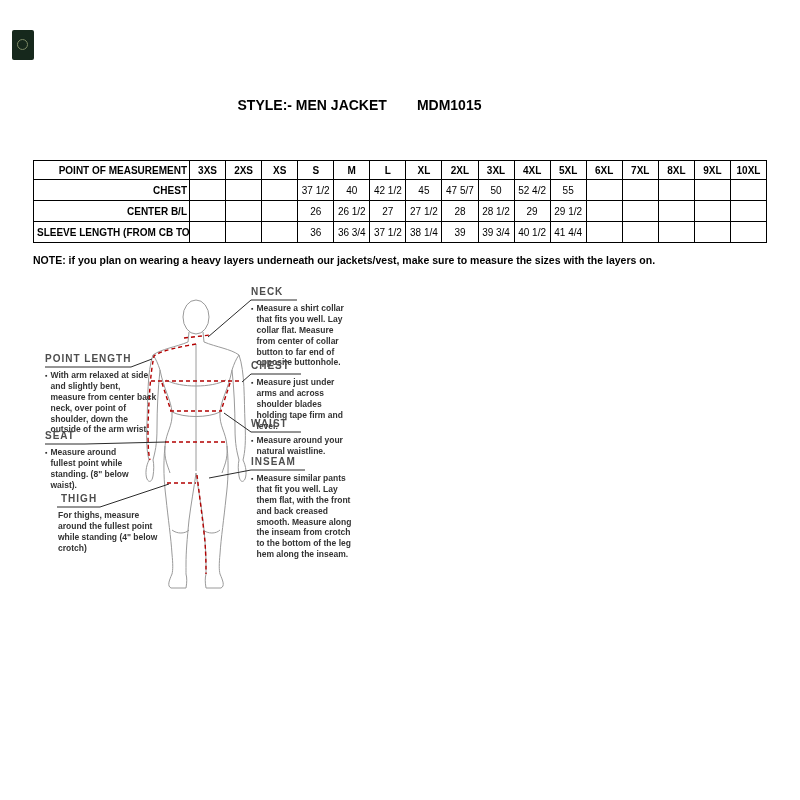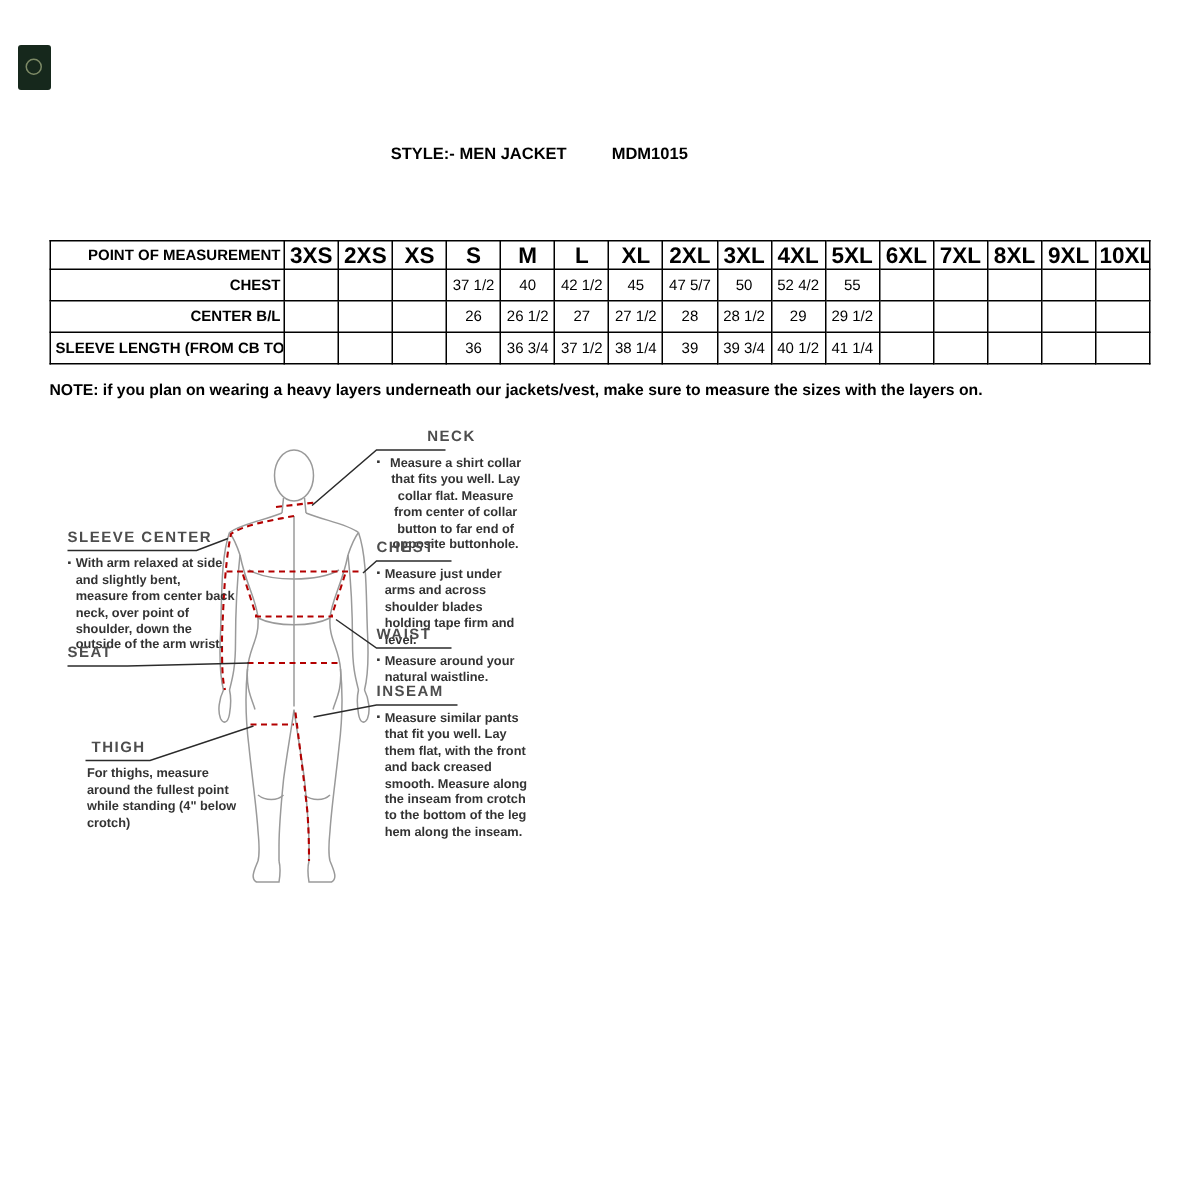--- a/index.html
+++ b/index.html
@@ -15,32 +15,32 @@
     background:#16281c; border-radius:2px;
   }
   .logo-mark {
     position:absolute; left:5px; top:9px; width:11px; height:11px;
     border:1px solid #7d8a66; border-radius:50%;
   }
 
   .title-row {
     position:absolute; left:0; top:97px; width:719px;
     display:flex; justify-content:center; gap:30px;
-    font-size:11px; font-weight:bold;
+    font-size:14px; font-weight:bold;
   }
 
   table.size-table {
     position:absolute; left:33px; top:160px; width:734px;
     border-collapse:collapse; table-layout:fixed;
   }
   .size-table th, .size-table td {
     border:1px solid #000; height:21px; text-align:center;
     font-size:10px; padding:0 2px; white-space:nowrap; overflow:hidden;
   }
-  .size-table th { font-weight:bold; font-size:15px; height:19px; }
+  .size-table th { font-weight:bold; font-size:10px; height:19px; }
   .size-table .pom {
     width:156px; text-align:right; font-weight:bold; font-size:10px; padding-left:3px;
   }
 
   .note {
     position:absolute; left:33px; top:254px;
     font-size:10.5px; font-weight:bold;
   }
 
   .diagram { position:absolute; left:0; top:280px; width:800px; height:330px; }
@@ -139,21 +139,21 @@
         <td></td>
         <td></td>
         <td></td>
         <td>36</td>
         <td>36 3/4</td>
         <td>37 1/2</td>
         <td>38 1/4</td>
         <td>39</td>
         <td>39 3/4</td>
         <td>40 1/2</td>
-        <td>41 1/4</td>
+        <td>41 4/4</td>
         <td></td>
         <td></td>
         <td></td>
         <td></td>
         <td></td>
       </tr>
     </tbody>
 </table>
 
 <div class="note">NOTE: if you plan on wearing a heavy layers underneath our jackets/vest, make sure to measure the sizes with the layers on.</div>
@@ -194,21 +194,21 @@
       <path d="M297,20 L251,20 L208,57"></path>
       <path d="M301,94 L251,94 L242,102"></path>
       <path d="M301,152 L251,152 L224,133"></path>
       <path d="M305,190 L251,190 L209,198"></path>
       <path d="M45,87 L131,87 L152,79"></path>
       <path d="M45,164 L85,164 L166,162"></path>
       <path d="M57,227 L100,227 L169,204"></path>
     </g>
   </svg>
 
-  <div class="m-label" style="left:251px; top:6px; width:100px;text-align:center;">
+  <div class="m-label" style="left:251px; top:6px; width:100px;">
     <div class="m-title">NECK</div>
     <div class="m-desc">
       <span class="bullet">▪</span>
       <span>Measure a shirt collar that fits you well. Lay collar flat. Measure from center of collar button to far end of opposite buttonhole.</span>
     </div>
   </div>
   <div class="m-label" style="left:251px; top:80px; width:100px;">
     <div class="m-title">CHEST</div>
     <div class="m-desc">
       <span class="bullet">▪</span>
@@ -224,28 +224,32 @@
   </div>
   <div class="m-label" style="left:251px; top:176px; width:102px;">
     <div class="m-title">INSEAM</div>
     <div class="m-desc">
       <span class="bullet">▪</span>
       <span>Measure similar pants that fit you well. Lay them flat, with the front and back creased smooth. Measure along the inseam from crotch to the bottom of the leg hem along the inseam.</span>
     </div>
   </div>
 
   <div class="m-label" style="left:45px; top:73px; width:112px;">
-    <div class="m-title">SLEEVE CENTER</div>
+    <div class="m-title">POINT LENGTH</div>
     <div class="m-desc">
       <span class="bullet">▪</span>
       <span>With arm relaxed at side and slightly bent, measure from center back neck, over point of shoulder, down the outside of the arm wrist.</span>
     </div>
   </div>
   <div class="m-label" style="left:45px; top:150px; width:98px;">
     <div class="m-title">SEAT</div>
+    <div class="m-desc">
+      <span class="bullet">▪</span>
+      <span>Measure around fullest point while standing. (8" below waist).</span>
+    </div>
   </div>
   <div class="m-label" style="left:55px; top:213px; width:108px;">
     <div class="m-title" style="padding-left:6px;">THIGH</div>
     <div class="m-desc">
       <span class="bullet"></span>
       <span>For thighs, measure around the fullest point while standing (4" below crotch)</span>
     </div>
   </div>
 </div>
 

